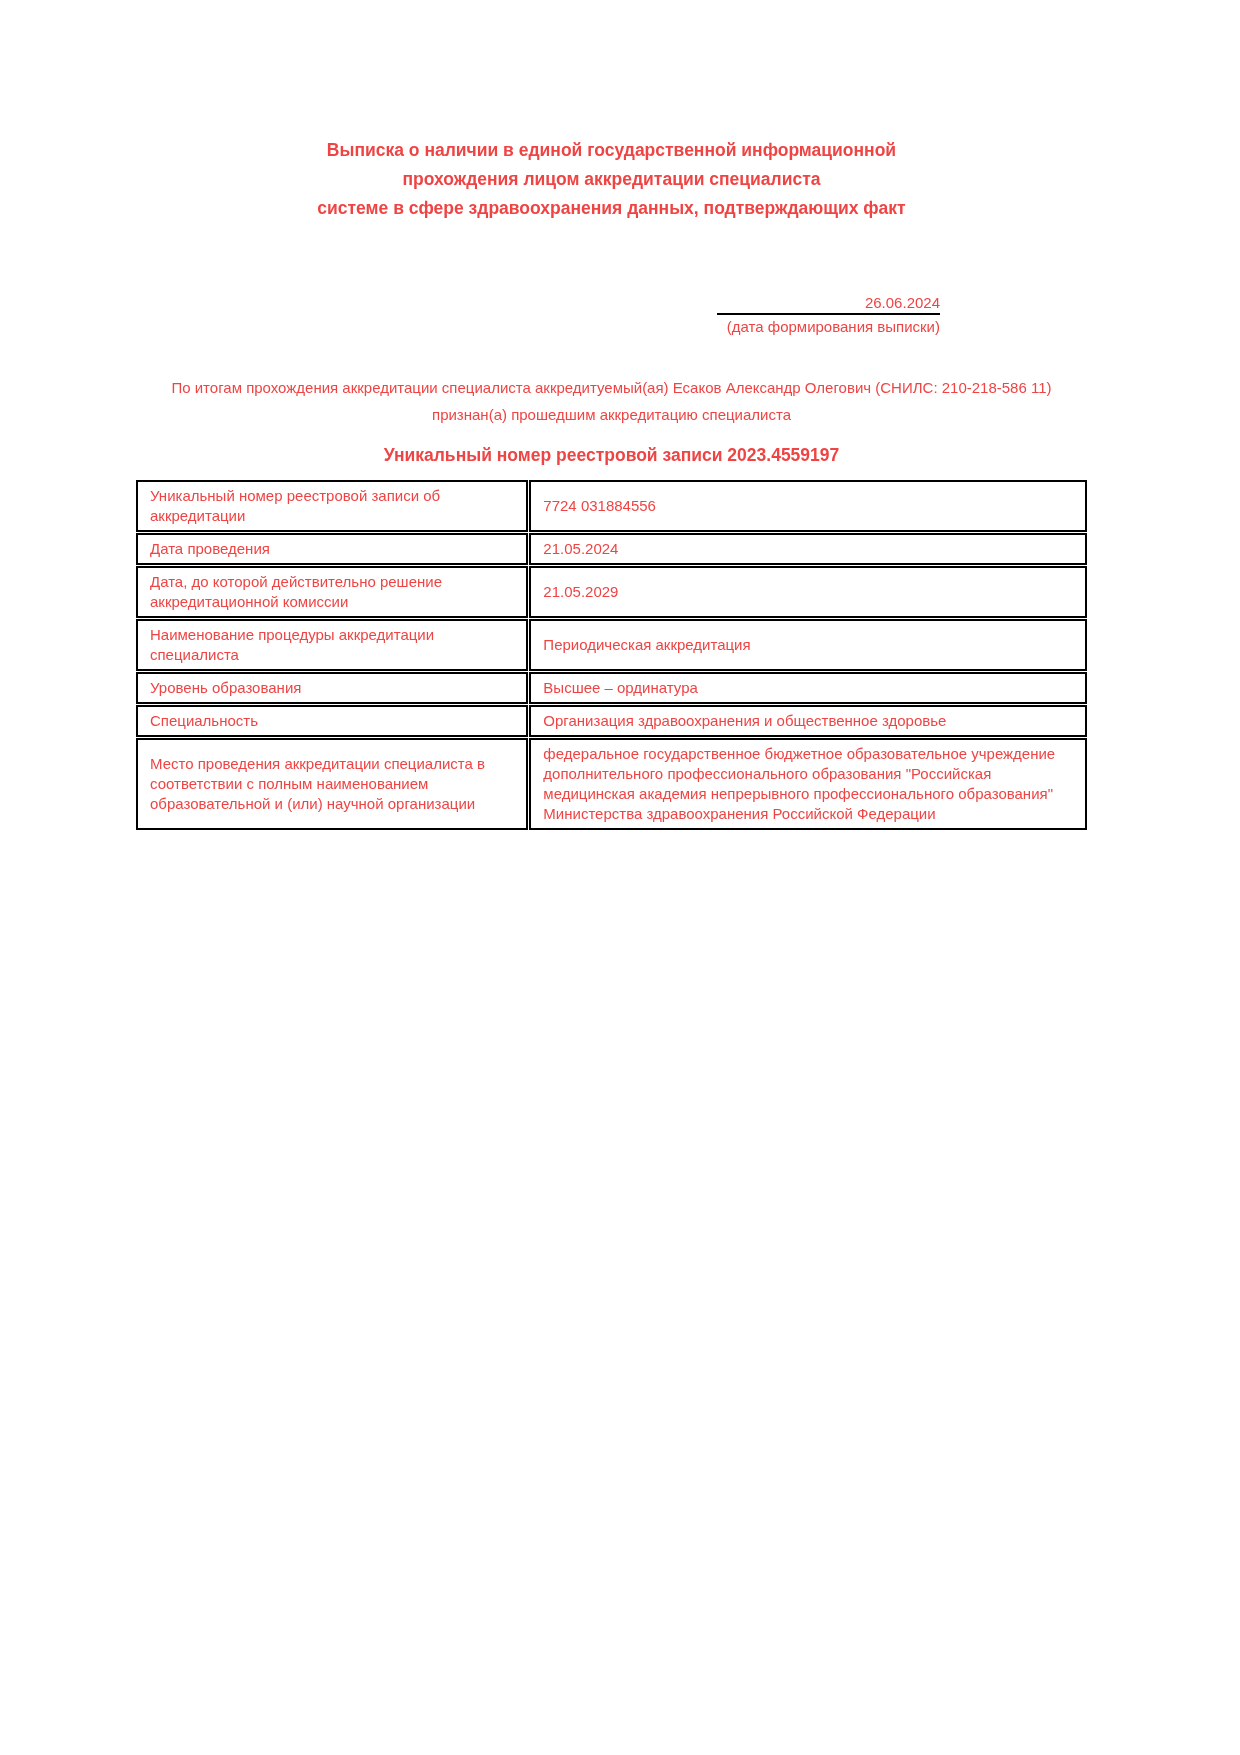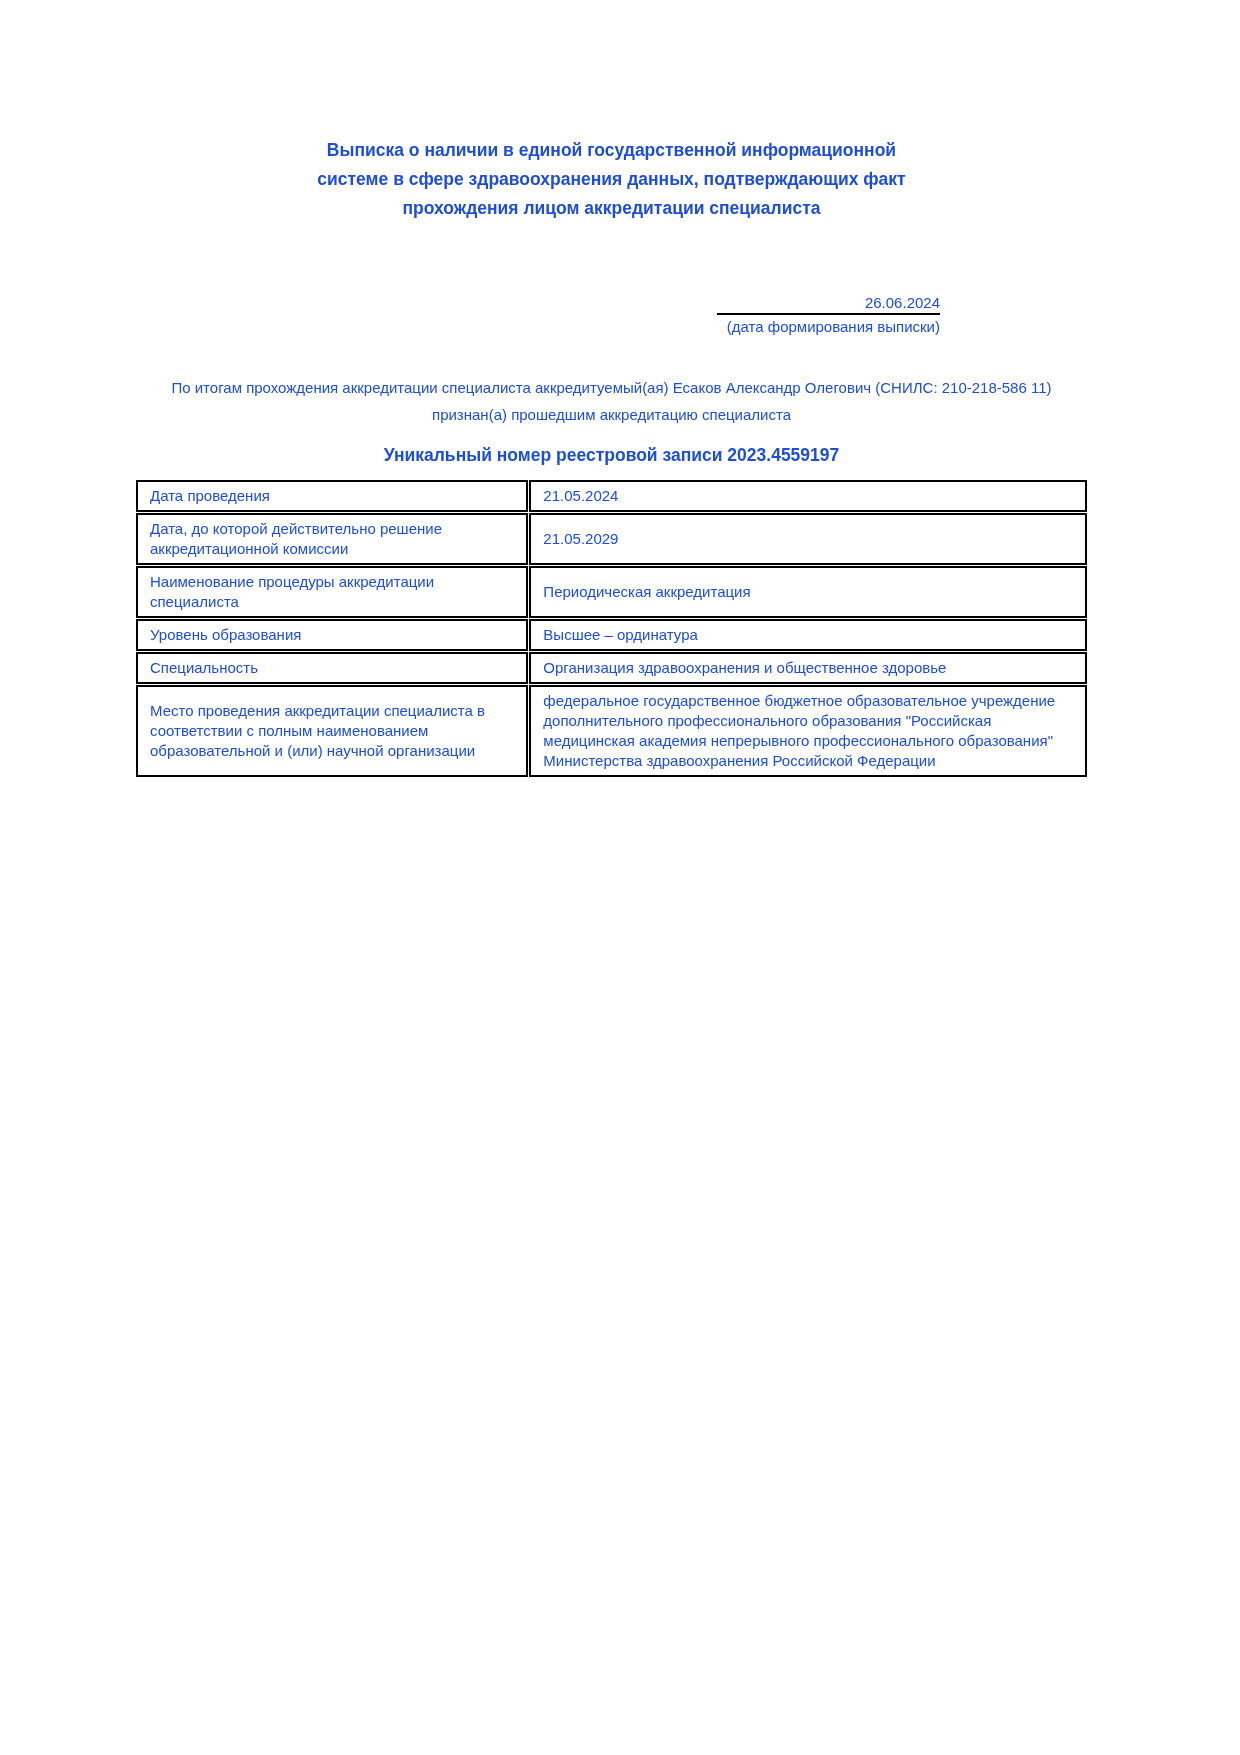--- a/index.html
+++ b/index.html
@@ -5,21 +5,21 @@
   html, body {
     margin: 0;
     padding: 0;
     background: #ffffff;
   }
   .page {
     position: relative;
     width: 1240px;
     height: 1755px;
     background: #ffffff;
-    color: #1d4ed8;
+    color: #ef4444;
     font-family: "Liberation Sans", sans-serif;
     overflow: hidden;
   }
   .content {
     position: absolute;
     left: 135px;
     top: 0;
     width: 953px;
     padding-top: 136px;
   }
@@ -85,36 +85,40 @@
   td.cell-value { width: 58.7%; }
 </style>
 </head>
 <body>
 
 <div class="page">
   <div class="content">
 
     <div class="doc-title">
       <div>Выписка о наличии в единой государственной информационной</div>
+      <div>прохождения лицом аккредитации специалиста</div>
       <div>системе в сфере здравоохранения данных, подтверждающих факт</div>
-      <div>прохождения лицом аккредитации специалиста</div>
     </div>
 
     <div class="date-block">
       <div class="date-value">26.06.2024</div>
       <div class="date-caption">(дата формирования выписки)</div>
     </div>
 
     <p class="intro">По итогам прохождения аккредитации специалиста аккредитуемый(ая) Есаков Александр Олегович (СНИЛС: 210-218-586 11) признан(а) прошедшим аккредитацию специалиста</p>
 
 
     <div class="registry-heading">Уникальный номер реестровой записи 2023.4559197</div>
 
     <table class="acc-table">
       <tbody>
+        <tr>
+          <td class="cell-label">Уникальный номер реестровой записи об аккредитации</td>
+          <td class="cell-value">7724 031884556</td>
+        </tr>
         <tr>
           <td class="cell-label">Дата проведения</td>
           <td class="cell-value">21.05.2024</td>
         </tr>
         <tr>
           <td class="cell-label">Дата, до которой действительно решение аккредитационной комиссии</td>
           <td class="cell-value">21.05.2029</td>
         </tr>
         <tr>
           <td class="cell-label">Наименование процедуры аккредитации специалиста</td>

